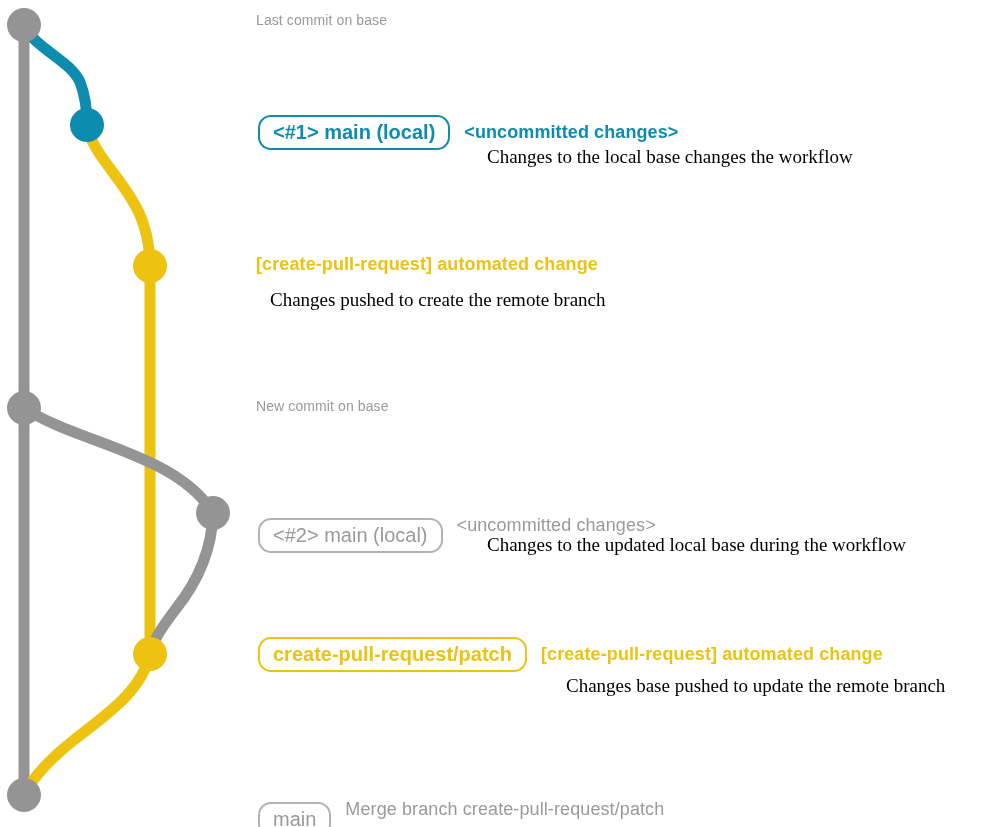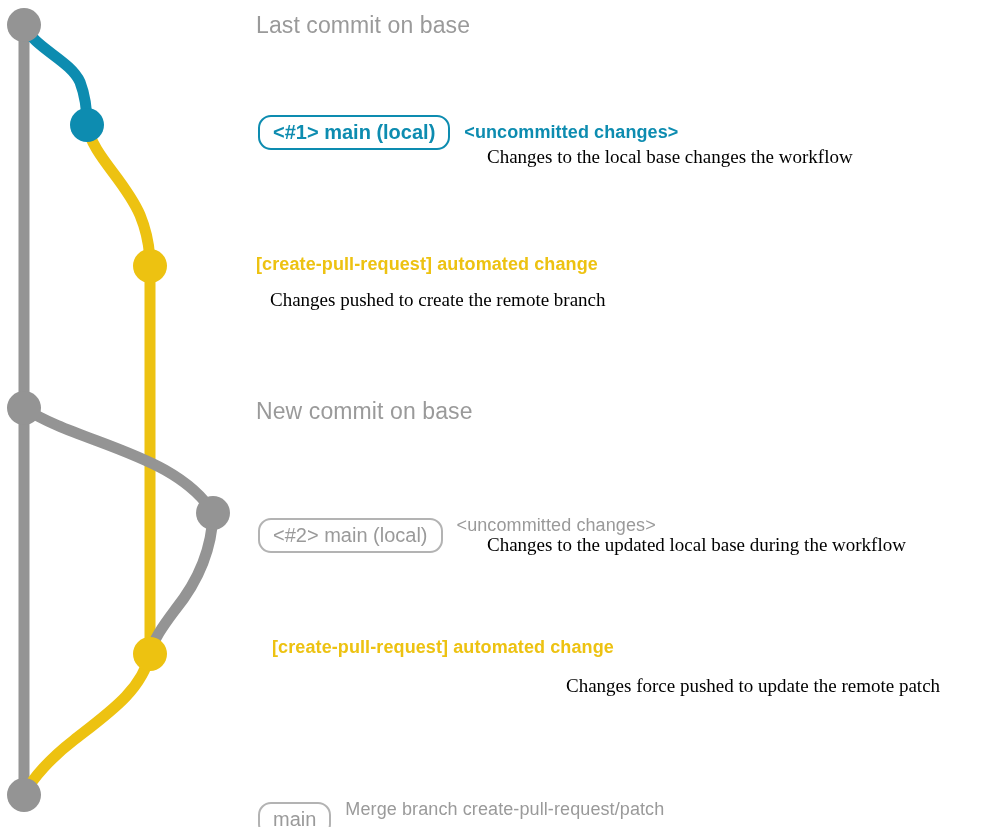--- a/index.html
+++ b/index.html
@@ -26,21 +26,21 @@
   }
 
   .row {
     position: absolute;
     display: flex;
     align-items: center;
   }
 
   
   .heading {
-    font-size: 23px;
+    font-size: 14px;
     font-weight: 400;
     color: #9a9a9a;
     white-space: nowrap;
     letter-spacing: 0.1px;
   }
 
   
   .badge {
     display: inline-block;
     box-sizing: border-box;
@@ -142,20 +142,21 @@
   <span class="heading">New commit on base</span>
 </div>
 
 <div class="row" style="left:258px; top:497px;">
   <span class="badge gray">&lt;#2&gt; main (local)</span>
   <span class="subject gray">&lt;uncommitted changes&gt;</span>
 </div>
 <div class="caption" style="left:487px; top:534px;">Changes to the updated local base during the workflow</div>
 
 <div class="row" style="left:258px; top:637px;">
+  <span class="badge yellow">create-pull-request/patch</span>
   <span class="subject yellow">[create-pull-request] automated change</span>
 </div>
-<div class="caption" style="left:566px; top:675px;">Changes force pushed to update the remote patch</div>
+<div class="caption" style="left:566px; top:675px;">Changes base pushed to update the remote branch</div>
 
 <div class="row" style="left:258px; top:781px;">
   <span class="badge gray">main</span>
   <span class="subject gray">Merge branch create-pull-request/patch</span>
 </div>
 
 </body></html>

